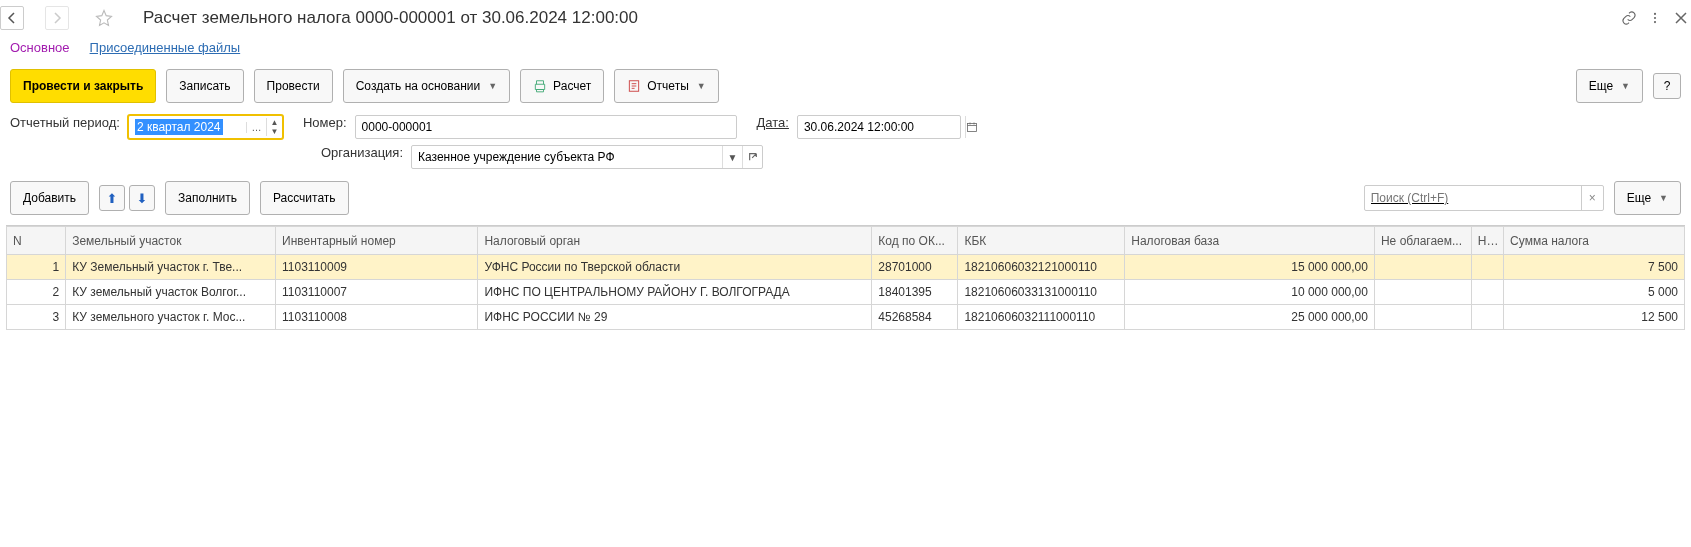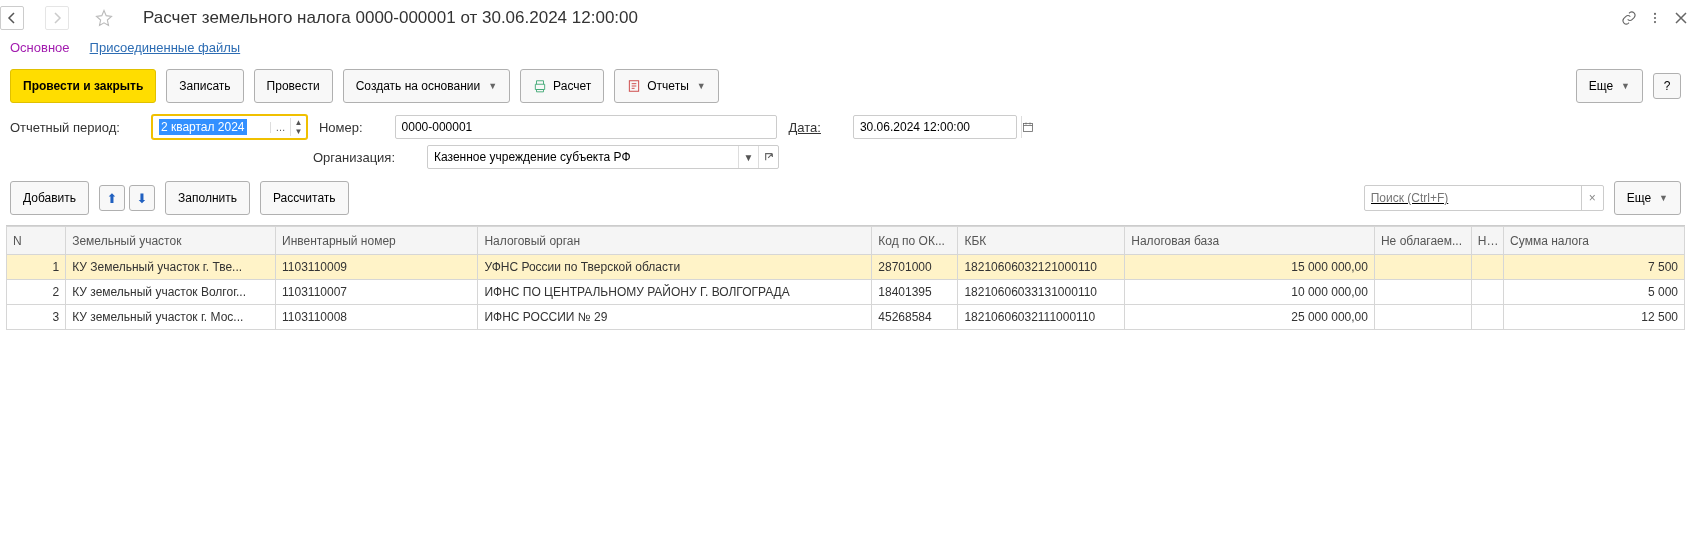--- a/index.html
+++ b/index.html
@@ -81,31 +81,31 @@
     .btn.primary {
       background: #ffdd00;
       border-color: #e0c000;
       font-weight: bold;
     }
     .btn .caret { font-size: 9px; color:#666; margin-left:2px; }
     .toolbar .spacer { flex:1; }
     .form-row {
       padding: 6px 10px;
       display: flex;
-      align-items: center;
+      align-items: flex-start;
+      gap: 8px;
     }
     .label { font-size: 13px; }
     .input-group {
       display: flex;
       align-items: stretch;
       border: 1px solid #ccc;
       border-radius: 2px;
       height: 24px;
       background:#fff;
-      margin-left:32px;
     }
     .input-group.highlight {
       border: 1px solid #f0c000;
       box-shadow: 0 0 0 1px #f0c000;
     }
     .input-text {
       border: none;
       padding: 0 6px;
       font-size: 12px;
       outline: none;
@@ -394,21 +394,21 @@
           <td>ИФНС ПО ЦЕНТРАЛЬНОМУ РАЙОНУ Г. ВОЛГОГРАДА</td>
           <td>18401395</td>
           <td>18210606033131000110</td>
           <td class="right">10 000 000,00</td>
           <td></td>
           <td></td>
           <td class="right">5 000</td>
         </tr>
         <tr>
           <td class="num-col">3</td>
-          <td>КУ земельный участок г. Мос...</td>
+          <td>КУ земельного участок г. Мос...</td>
           <td>1103110008</td>
           <td>ИФНС РОССИИ № 29</td>
           <td>45268584</td>
           <td>18210606032111000110</td>
           <td class="right">25 000 000,00</td>
           <td></td>
           <td></td>
           <td class="right">12 500</td>
         </tr>
       </tbody>

